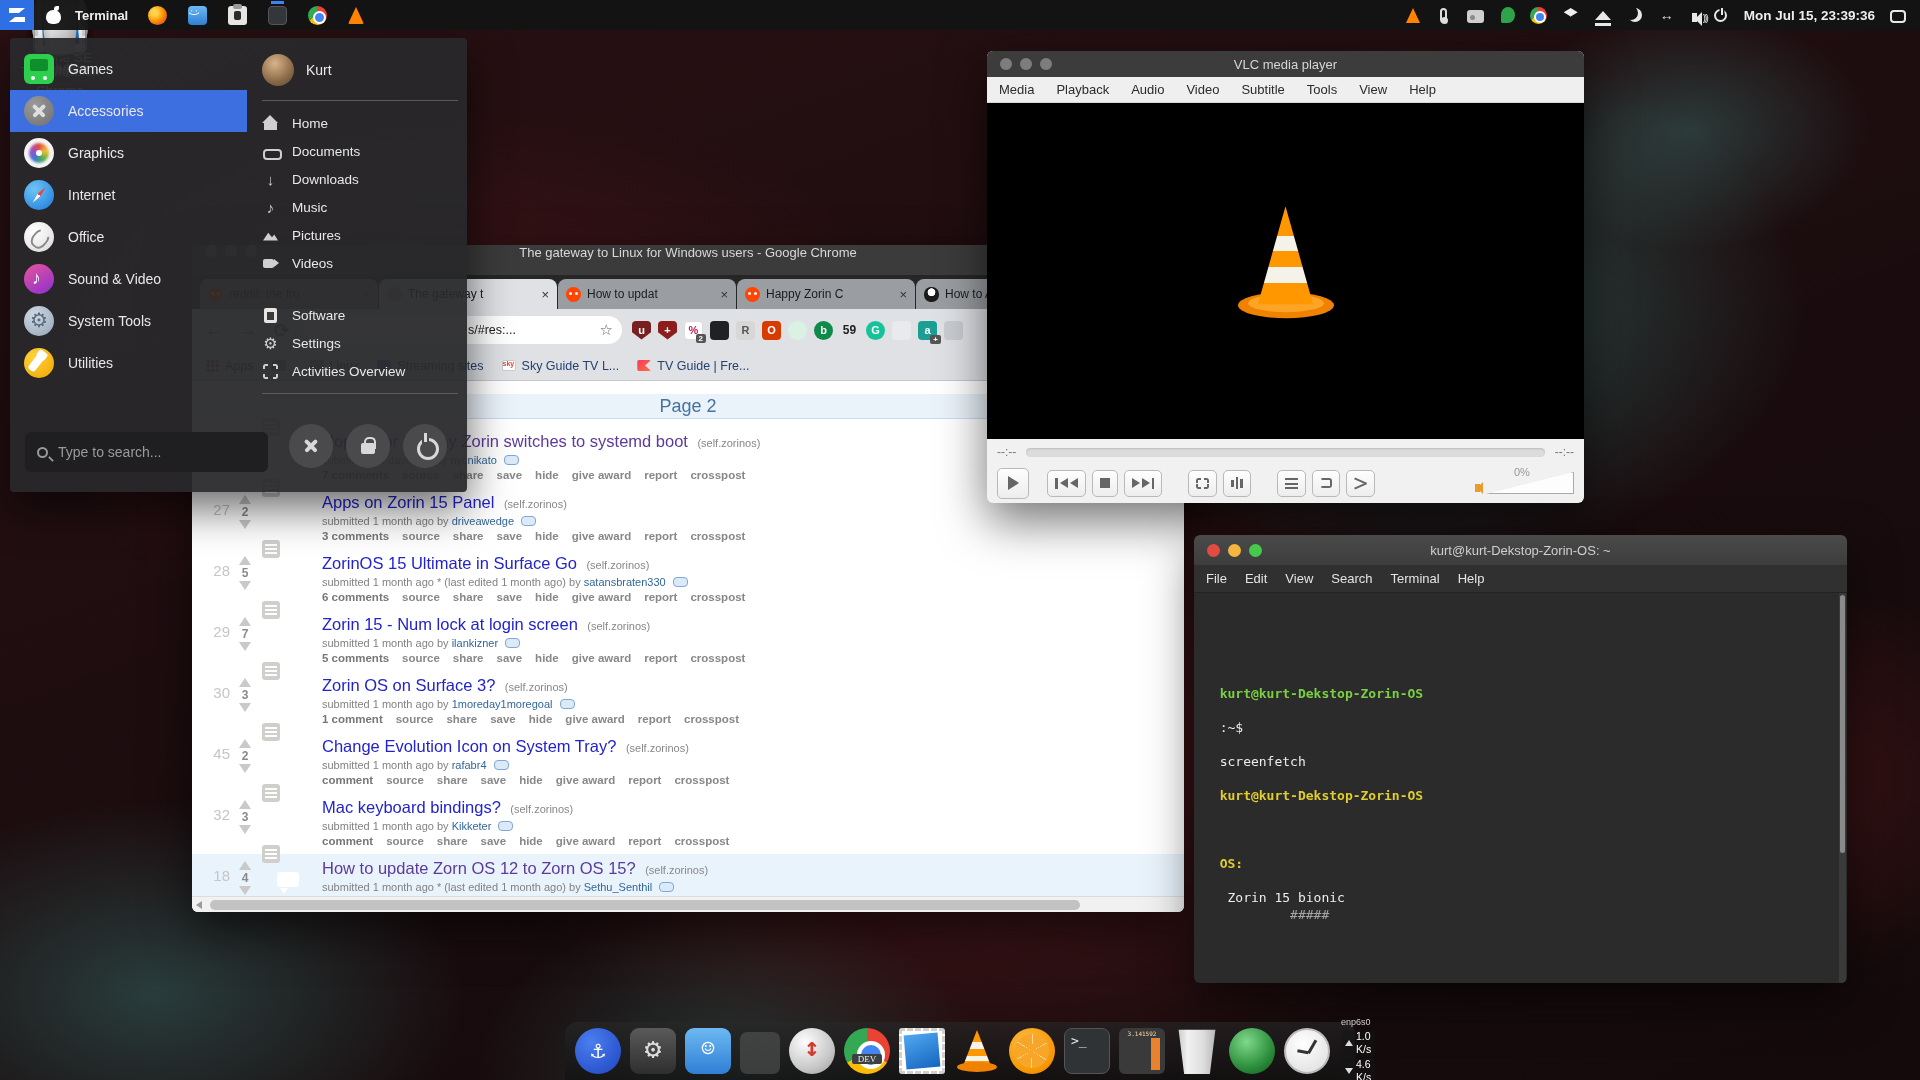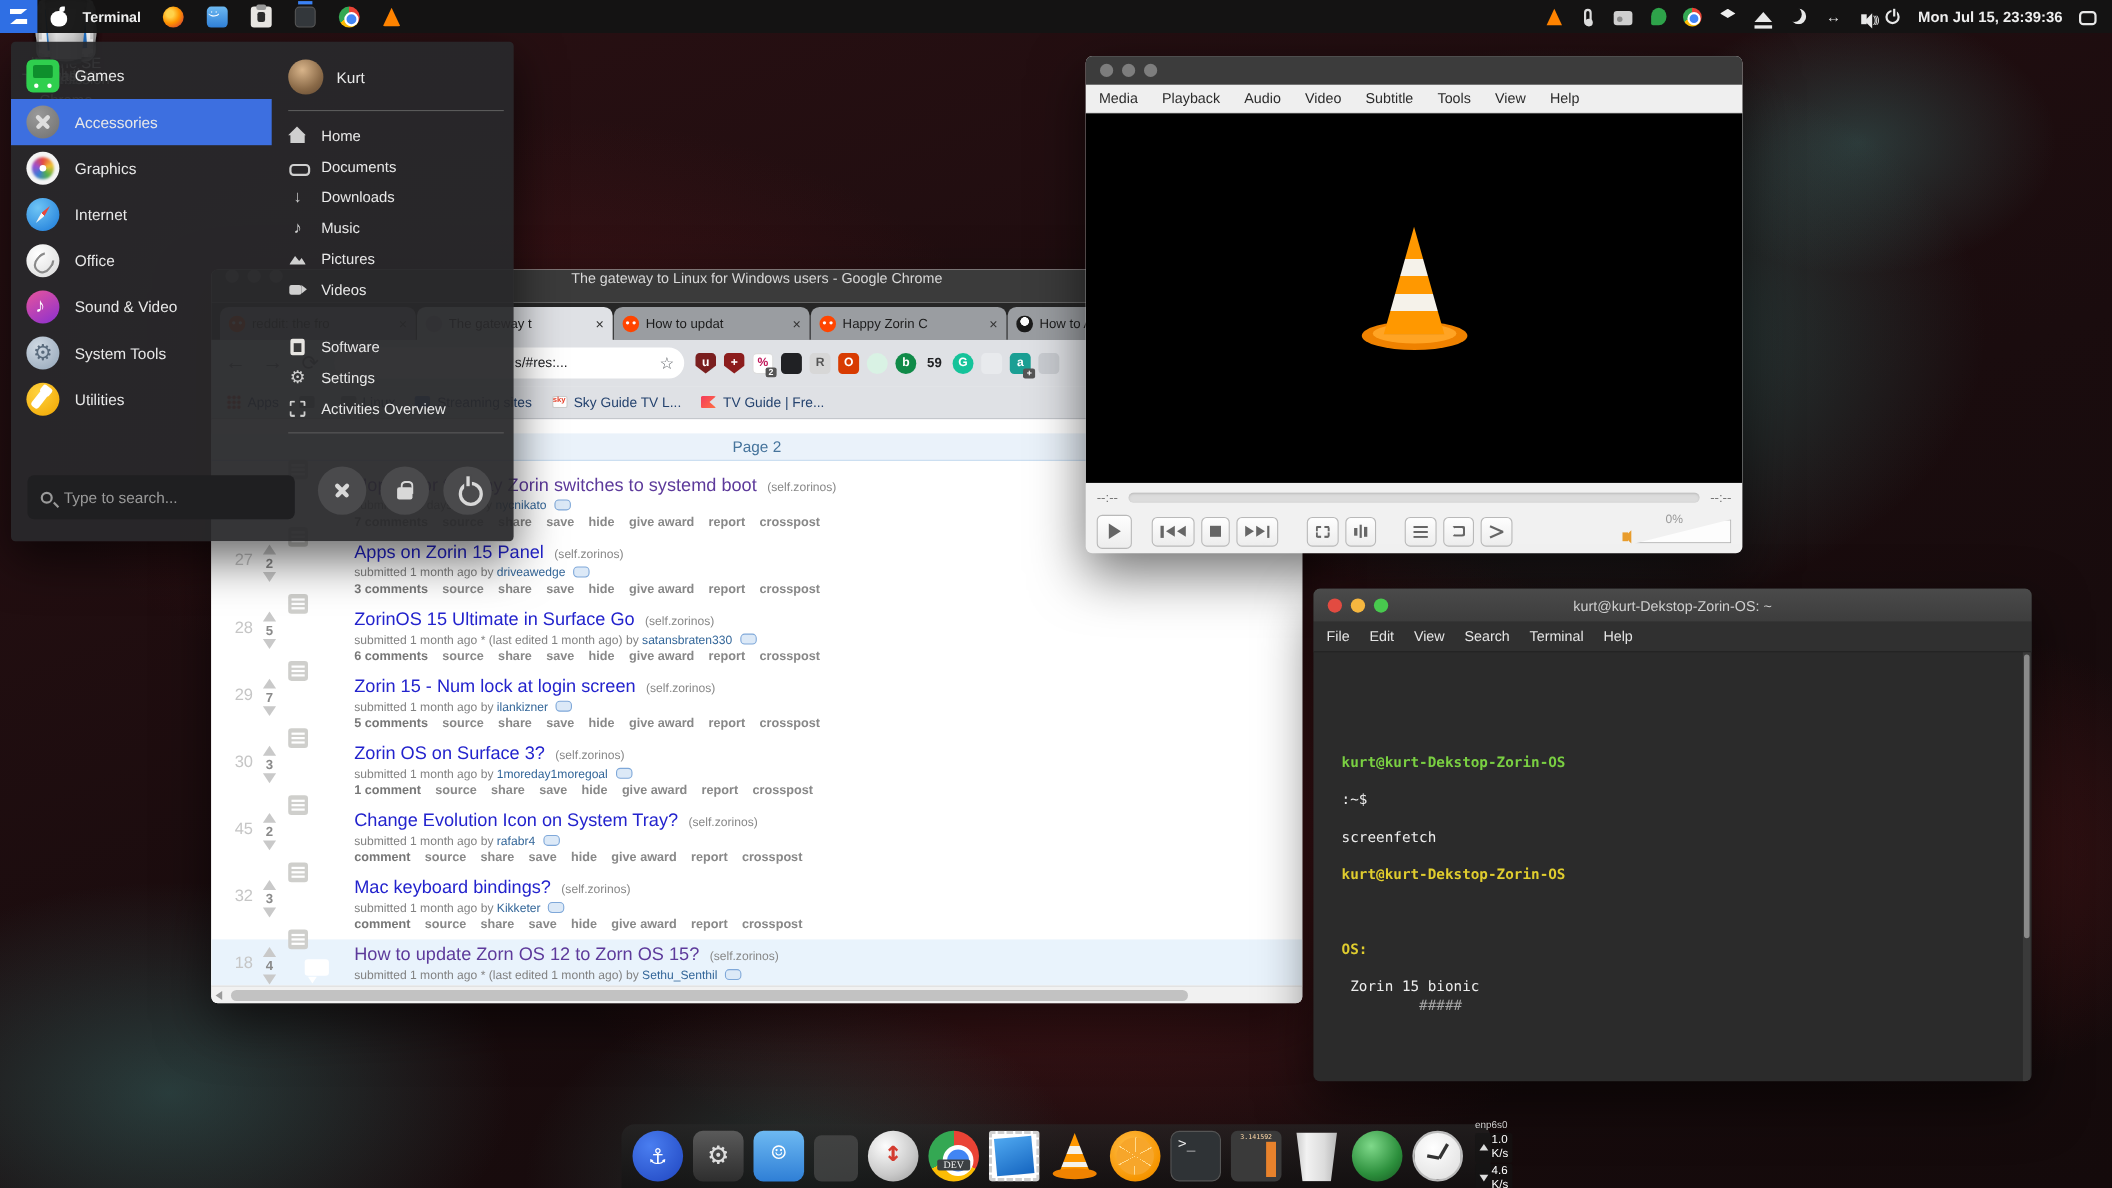--- a/index.html
+++ b/index.html
@@ -133,21 +133,21 @@
   .bm{display:flex;align-items:center;gap:6px;white-space:nowrap;}
   .bm-ic{width:14px;height:11px;border-radius:2px;background:#8b919a;}
   .bm-ic.grid{background:transparent;width:13px;height:13px;
     background-image:radial-gradient(circle,#d04a3a 1.6px,transparent 2px);background-size:4.5px 4.5px;}
   .bm-ic.folder-blue{background:#4c79c9;}
   .bm-ic.sky{background:#fff;border:1px solid #ccc;position:relative;}
   .bm-ic.sky:after{content:"sky";position:absolute;left:0px;top:-1px;font-size:7px;color:#e8442e;font-weight:bold;}
   .bm-ic.tv{background:linear-gradient(135deg,#f43b5c,#ff7043);clip-path:polygon(0 0,100% 0,55% 50%,100% 100%,0 100%);}
   #ch-content{position:absolute;left:0;right:0;top:137px;bottom:16px;background:#fff;overflow:hidden;}
   #page2-band{height:25px;margin-top:12px;background:#eaf2fa;border-bottom:1px solid #c9ddf0;
-    text-align:center;font-size:14px;color:#46749c;line-height:25px;}
+    text-align:center;font-size:18px;color:#46749c;line-height:25px;}
   #posts{padding-top:8px;}
   .post{display:flex;align-items:flex-start;padding:5px 0 5px 10px;height:61px;}
   .post.hl{background:#e9f3fc;}
   .rank{width:28px;text-align:right;color:#c6c6c6;font-size:15px;margin-top:8px;flex:none;}
   .votes{width:30px;flex:none;display:flex;flex-direction:column;align-items:center;margin-top:2px;gap:1px;}
   .arrow-up{width:0;height:0;border-left:6px solid transparent;border-right:6px solid transparent;border-bottom:9px solid #c9c9c9;}
   .arrow-dn{width:0;height:0;border-left:6px solid transparent;border-right:6px solid transparent;border-top:9px solid #c9c9c9;}
   .score{font-size:12px;font-weight:bold;color:#8a8a8a;}
   .thumb{width:50px;flex:none;position:relative;margin:0 6px;}
   .thumb .circ{width:44px;height:44px;border-radius:50%;background:#d9d9d6;position:relative;}
@@ -852,20 +852,21 @@
     </div>
   </div>
 
   <div class="win" id="vlc-win">
     <div id="vlc-titlebar">
       <div class="dots">
         <span class="dot"></span>
         <span class="dot"></span>
         <span class="dot"></span>
       </div>
+      <div id="vlc-title">VLC media player</div>
     </div>
     <div id="vlc-menu">
   <span>Media</span>
 
   <span>Playback</span>
 
   <span>Audio</span>
 
   <span>Video</span>
 

